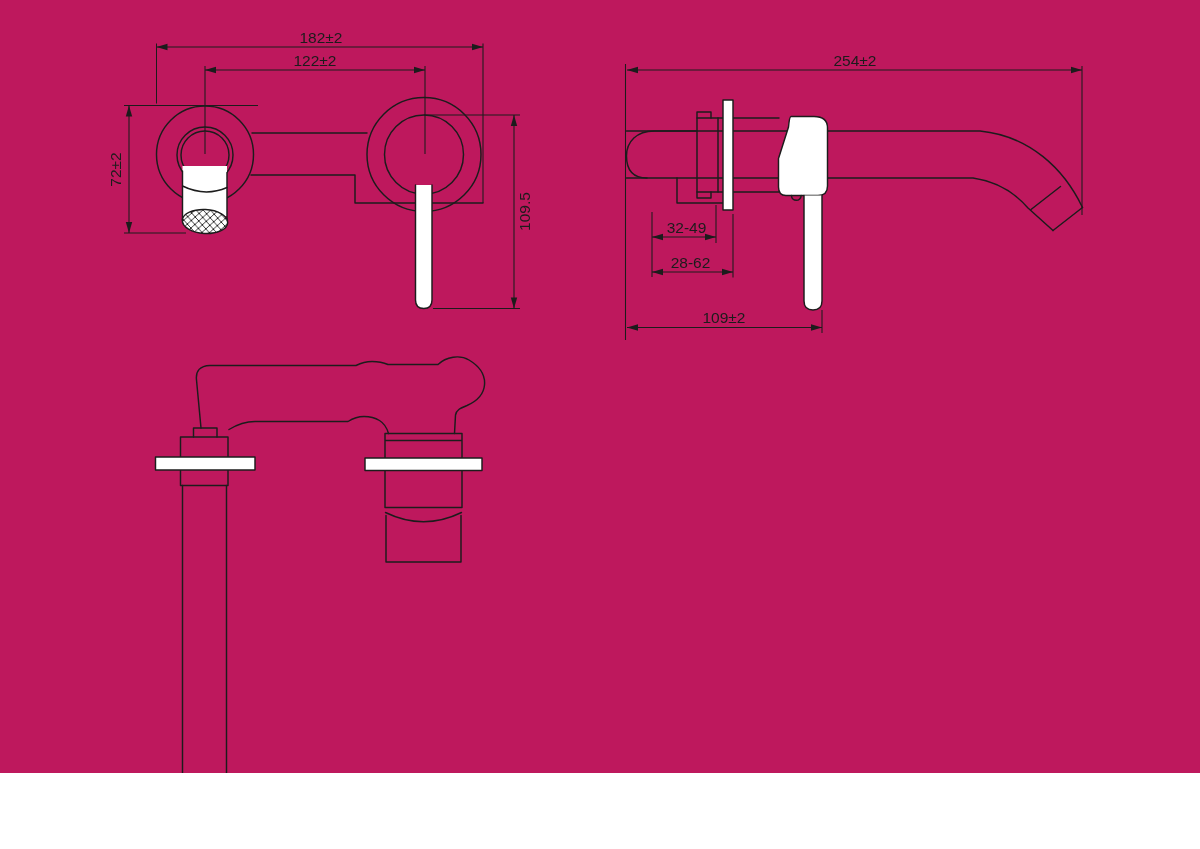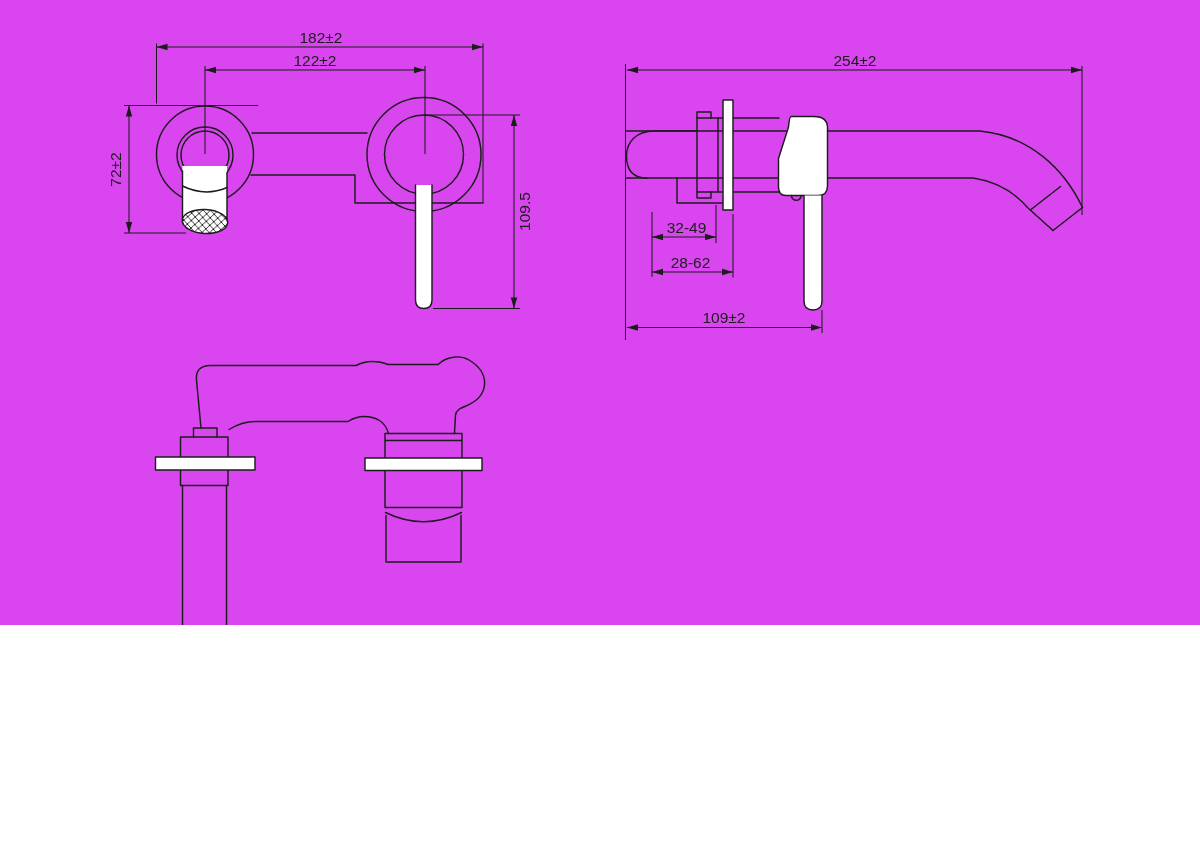--- a/index.html
+++ b/index.html
@@ -1,16 +1,16 @@
 <!DOCTYPE html>
 <html><head>
 <meta charset="utf-8">
 <style>
   html,body{margin:0;padding:0;background:#ffffff;}
-  .sheet{width:1200px;height:625px;background:#d946ef;position:relative;overflow:hidden;}
+  .sheet{width:1200px;height:773px;background:#be185d;position:relative;overflow:hidden;}
   svg{display:block;}
   .part{stroke:#1c1c1c;stroke-width:1.45;fill:none;stroke-linecap:round;stroke-linejoin:round;}
   .fillw{fill:#ffffff;}
   .dim line,.dim path{stroke:#1c1c1c;stroke-width:1.05;fill:none;}
   .dim polygon{fill:#1c1c1c;stroke:none;}
   .dimtxt{font:15.5px "Liberation Sans", sans-serif;fill:#1c1c1c;text-anchor:middle;}
 </style>
 </head>
 <body>
 

